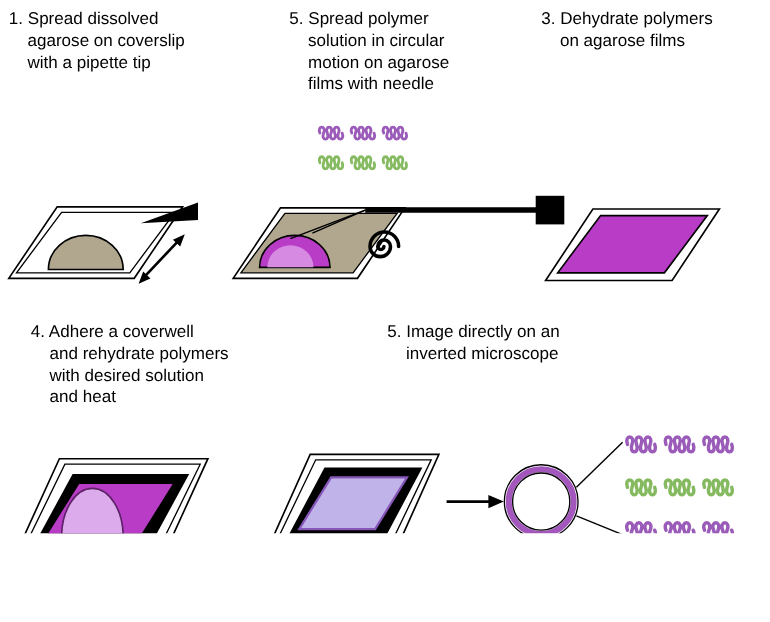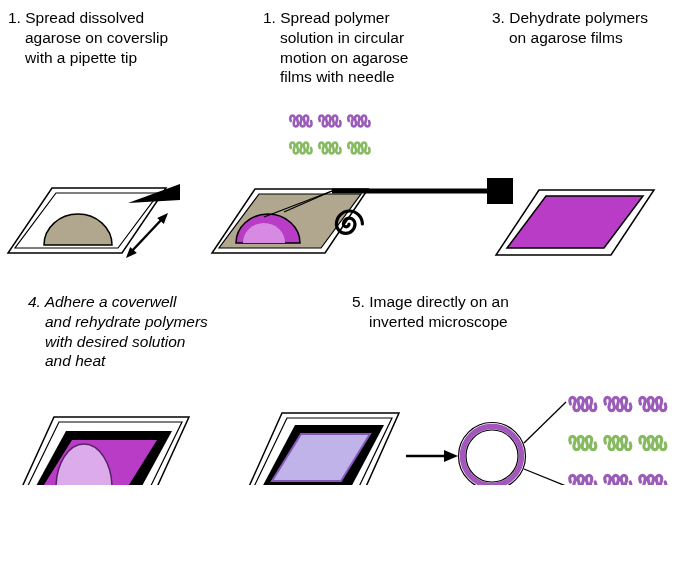--- a/index.html
+++ b/index.html
@@ -17,21 +17,21 @@
     font-size: 15.5px;
     line-height: 1.28;
     color: var(--ink, #000);
     white-space: pre-line;
     padding-left: 17px;
     text-indent: -17px;
   }
   #lbl1 { left: 8px;   top: 8px;   width: 210px; }
   #lbl2 { left: 263px; top: 8px;   width: 210px; }
   #lbl3 { left: 492px; top: 8px;   width: 215px; }
-  #lbl4 { left: 28px;  top: 292px; width: 235px; font-style: italic; }
+  #lbl4 { left: 28px;  top: 292px; width: 235px; }
   #lbl5 { left: 352px; top: 292px; width: 245px; }
   svg.art { position: absolute; left: 0; top: 0; }
 
   .fill-white   { fill: #ffffff; }
   .fill-black   { fill: var(--ink, #000); }
   .fill-tan     { fill: var(--agarose-tan); }
   .fill-magenta { fill: var(--polymer-magenta); }
   .fill-magenta-light { fill: var(--polymer-magenta-light); }
   .fill-dome-light    { fill: var(--dome-light-purple); }
   .fill-lavender      { fill: var(--rehydrated-lavender); }
@@ -49,21 +49,21 @@
   .lav-edge  { stroke: #8657b8; stroke-width: 2; }
 </style>
 </head>
 <body>
 
 <div class="canvas">
 
   <div class="label" id="lbl1">1. Spread dissolved
 agarose on coverslip
 with a pipette tip</div>
-  <div class="label" id="lbl2">1. Spread polymer
+  <div class="label" id="lbl2">5. Spread polymer
 solution in circular
 motion on agarose
 films with needle</div>
   <div class="label" id="lbl3">3. Dehydrate polymers
 on agarose films</div>
   <div class="label" id="lbl4">4. Adhere a coverwell
 and rehydrate polymers
 with desired solution
 and heat</div>
   <div class="label" id="lbl5">5. Image directly on an

